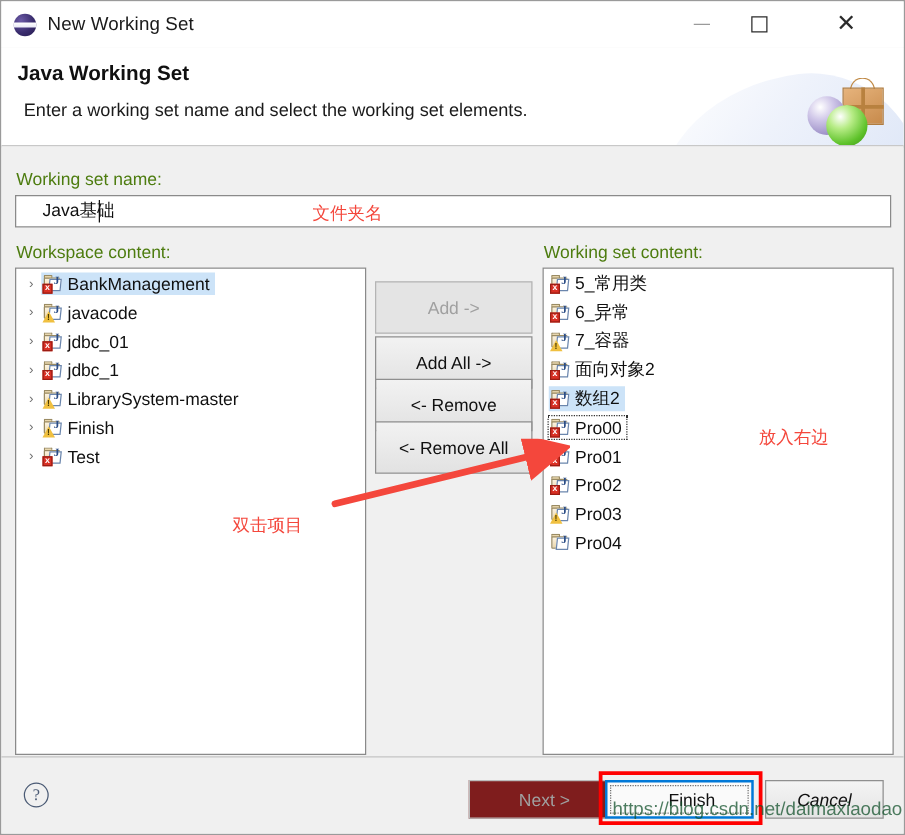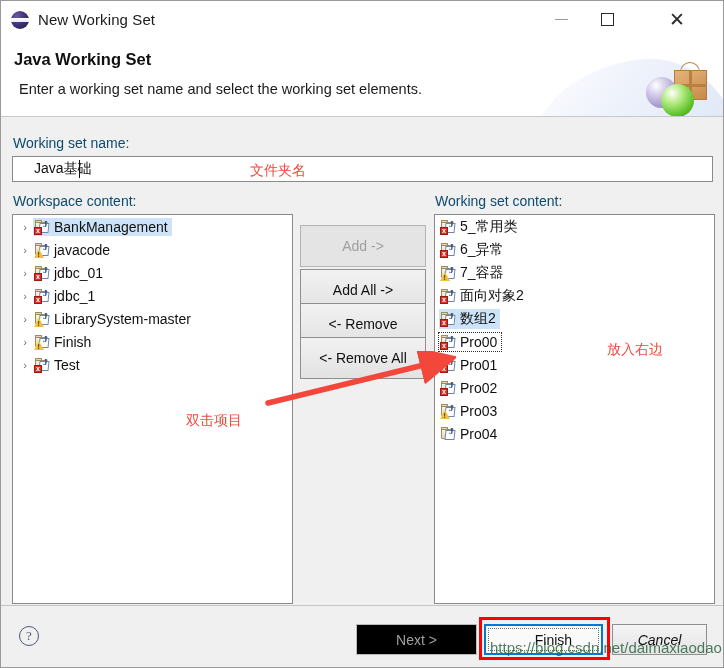--- a/index.html
+++ b/index.html
@@ -118,21 +118,21 @@
   }
 
   
   #body-area {
     position: absolute; left: 0; top: 117px;
     width: 722px; height: 487px;
     background: #f0f0f0;
   }
   .field-label {
     position: absolute;
-    font-size: 14px; color: #0c4a6e;
+    font-size: 14px; color: #4d7c0f;
   }
   #label-wsname  { left: 12px; top: 17px; }
   #label-wscontent { left: 12px; top: 75px; }
   #label-setcontent { left: 434px; top: 75px; }
 
   #wsname-input {
     position: absolute; left: 11px; top: 38px;
     width: 701px; height: 26px;
     background: #ffffff;
     border: 1px solid #8a8a8a;
@@ -271,21 +271,21 @@
   .foot-btn {
     position: absolute; top: 18px;
     height: 31px;
     background: linear-gradient(#f4f4f4, #e4e4e4);
     border: 1px solid #8f8f8f;
     font-family: "Liberation Sans", sans-serif;
     font-size: 14px; color: #101010;
     cursor: default;
   }
   #btn-back   { left: 271px; width: 103px; }
-  #btn-next   { left: 355px; width: 121px; color: #a0a0a0; background: #000000; border-color: #bcbcbc; }
+  #btn-next   { left: 374px; width: 121px; color: #a0a0a0; background: #7f1d1d; border-color: #bcbcbc; }
   #btn-finish {
     left: 483px; width: 119px;
     background: #fafafa;
     border: 2px solid #0078d7;
     padding-left: 26px;
   }
   #btn-finish .inner-focus {
     position: absolute; left: 2px; top: 2px; right: 2px; bottom: 2px;
     border: 1px dotted #707070;
   }

